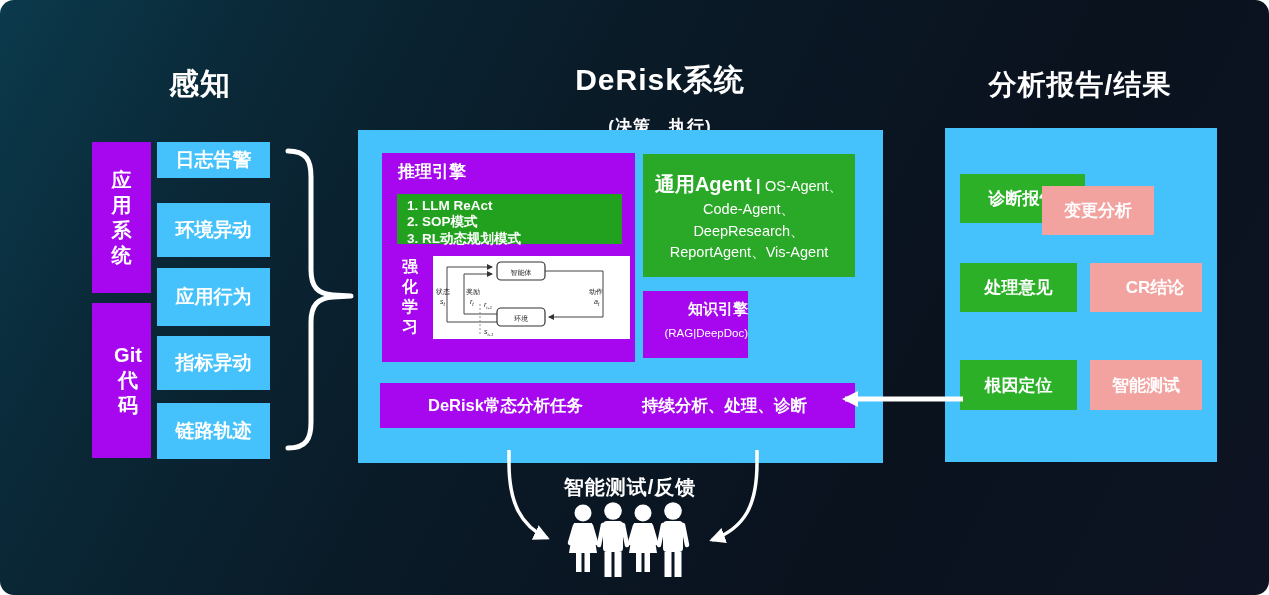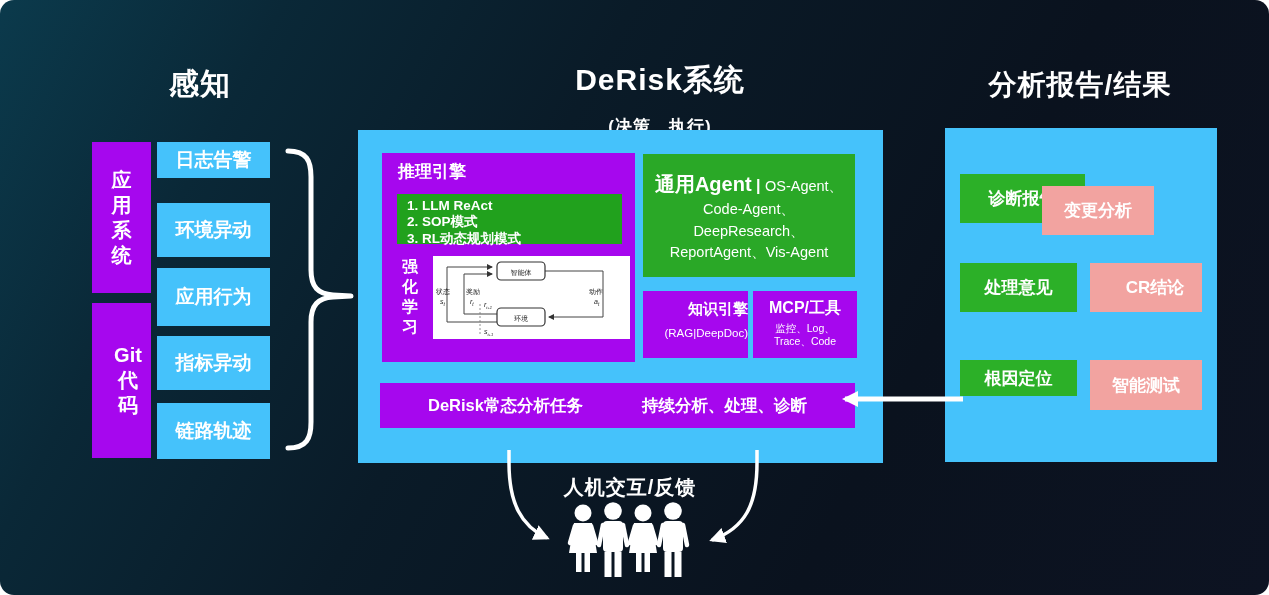--- a/index.html
+++ b/index.html
@@ -104,52 +104,48 @@
     <span style="font-size:20px;font-weight:bold;">通用Agent</span>
     <span style="font-size:16px;font-weight:bold;">|</span>
     <span style="font-size:14.5px;">OS-Agent、Code-Agent、DeepResearch、ReportAgent、Vis-Agent</span>
   </div>
 
   <div class="abs purple" style="left:643px;top:291px;width:105px;height:67px;text-align:right;">
     <div style="font-size:15px;font-weight:bold;margin-top:9px;">知识引擎</div>
     <div style="font-size:11.5px;margin-top:8px;">(RAG|DeepDoc)</div>
   </div>
 
-  <div class="abs purple" style="left:753px;top:291px;width:104px;height:67px;text-align:center;">
-    <div style="font-size:16px;font-weight:bold;margin-top:7px;">MCP/工具</div>
-    <div style="font-size:10.5px;line-height:1.25;margin-top:3px;padding:0 6px;">监控、Log、Trace、Code</div>
-  </div>
 
   <div class="abs purple" style="left:380px;top:383px;width:475px;height:45px;display:flex;align-items:center;justify-content:space-between;padding:0 48px;">
     <span style="font-size:16.5px;font-weight:bold;">DeRisk常态分析任务</span>
     <span style="font-size:16.5px;font-weight:bold;">持续分析、处理、诊断</span>
   </div>
 
   <div class="abs bluebox" style="left:945px;top:128px;width:272px;height:334px;"></div>
 
   <div class="abs cell" style="left:960px;top:174px;width:125px;height:49px;font-size:17px;background:#2cb028;">
     <span>诊断报告</span>
   </div>
   <div class="abs cell pinkbox" style="left:1042px;top:174px;width:112px;height:49px;font-size:17px;margin-top:12px;">
     <span>变更分析</span>
   </div>
   <div class="abs cell" style="left:960px;top:263px;width:117px;height:49px;font-size:17px;background:#2cb028;">
     <span>处理意见</span>
   </div>
   <div class="abs cell pinkbox" style="left:1090px;top:263px;width:112px;height:49px;font-size:17px;padding-left:18px;">
     <span>CR结论</span>
   </div>
-  <div class="abs cell" style="left:960px;top:360px;width:117px;height:36px;font-size:17px;background:#2cb028;">
+  <div class="abs cell" style="left:960px;top:360px;width:117px;height:50px;font-size:17px;background:#2cb028;">
     <span>根因定位</span>
   </div>
   <div class="abs cell pinkbox" style="left:1090px;top:360px;width:112px;height:50px;font-size:17px;">
     <span>智能测试</span>
   </div>
 
-  <div class="abs title" style="left:530px;top:474px;width:200px;font-size:20px;">人机交互/反馈</div>
+  <div class="abs title" style="left:530px;top:474px;width:200px;font-size:20px;">智能测试/反馈</div>
 
   <div class="abs" style="left:566px;top:502px;width:128px;height:78px;">
     <svg width="128" height="78" viewBox="0 0 128 78">
       <g fill="#ffffff" stroke="none">
 
         <circle cx="17" cy="11" r="8.5"></circle>
         <line x1="9" y1="24" x2="4" y2="41" stroke="#fff" stroke-width="4.5" stroke-linecap="round"></line>
         <line x1="25" y1="24" x2="30" y2="41" stroke="#fff" stroke-width="4.5" stroke-linecap="round"></line>
         <path d="M8,21 L26,21 L31,51 L3,51 Z"></path>
         <rect x="10" y="51" width="5.5" height="19"></rect>

